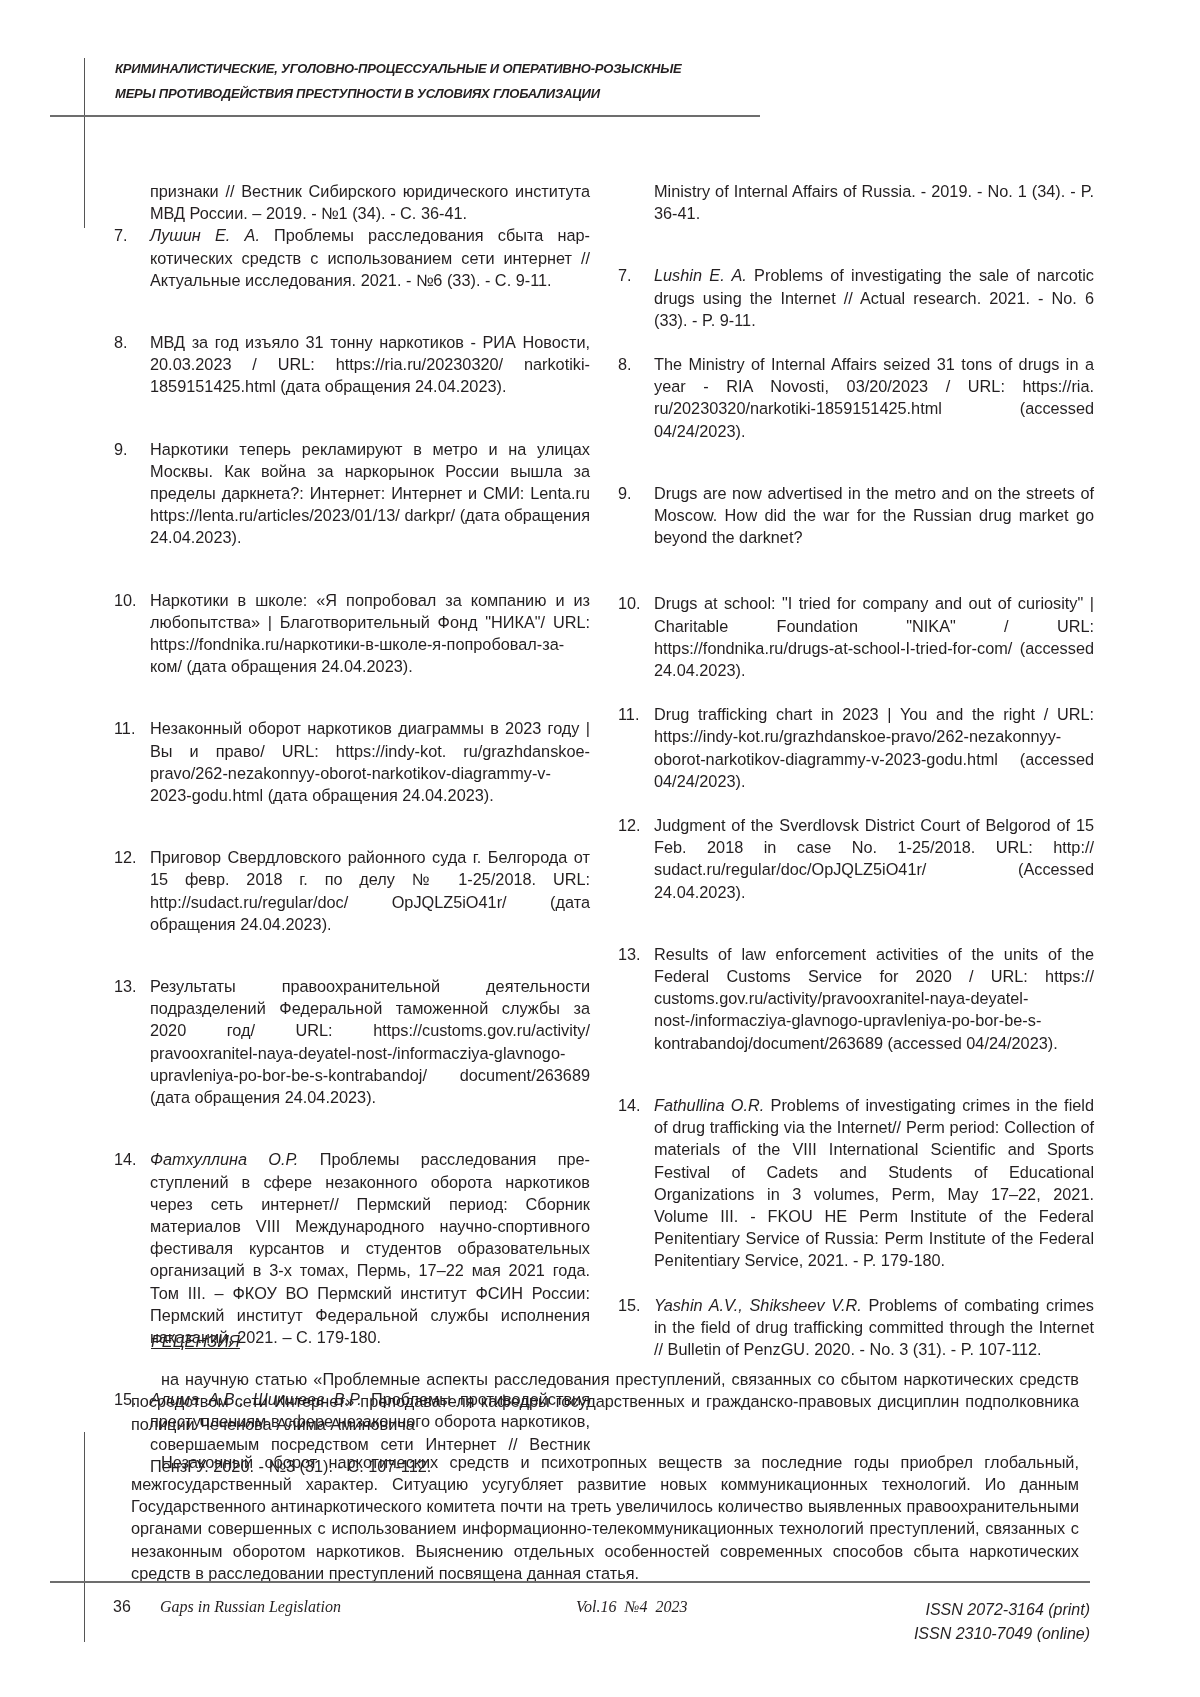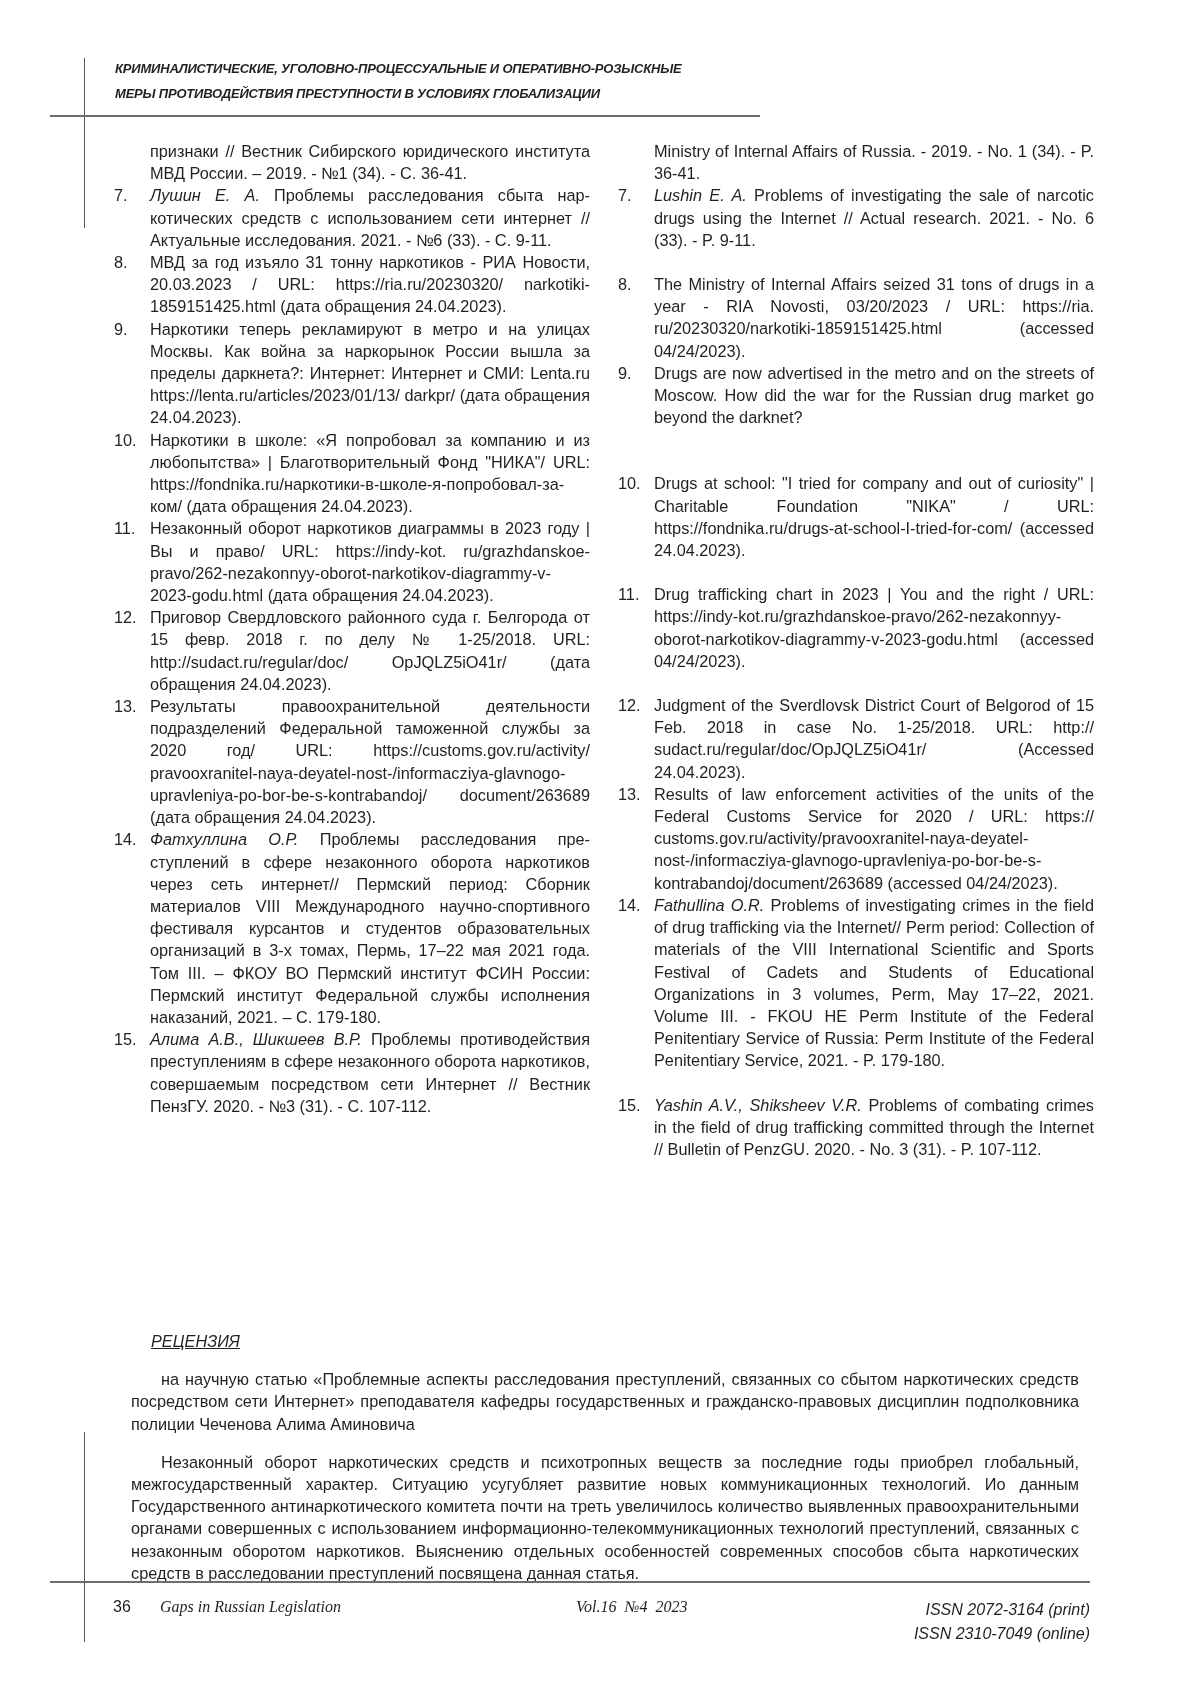--- a/index.html
+++ b/index.html
@@ -8,21 +8,21 @@
 
   .vline-top { position: absolute; left: 84px; top: 58px; width: 1px; height: 170px; background: #555; }
   .header { position: absolute; left: 115px; top: 56px; width: 860px; }
   .header .line { font-style: italic; font-weight: bold; font-size: 13px; line-height: 25px;
                   letter-spacing: -0.2px; color: #231f20; white-space: nowrap; }
   .hrule-top { position: absolute; left: 50px; top: 115px; width: 710px; height: 2px; background: #6d6d6d; }
 
   .col { position: absolute; top: 140px; width: 440px; font-size: 16.3px; line-height: 22.2px; }
   .col.left { left: 150px; }
   .col.right { left: 654px; }
-  .ref { position: relative; text-align: justify; hyphens: manual; }
+  .ref { position: relative; text-align: justify; hyphens: manual; margin-top: 40px; }
   .ref .num { position: absolute; left: -36px; top: 0; }
   .ref .auth { font-style: italic; }
   .ref.cont { }
 
   .review { position: absolute; left: 115px; top: 1330px; width: 980px; font-size: 16.3px; line-height: 22.2px; }
   .review .title { margin-left: 36px; font-style: italic; text-decoration: underline; }
   .review p { margin: 16px; text-align: justify; }
   .review p.indent { text-indent: 30px; }
 
   .vline-bot { position: absolute; left: 84px; top: 1432px; width: 1px; height: 210px; background: #555; }

